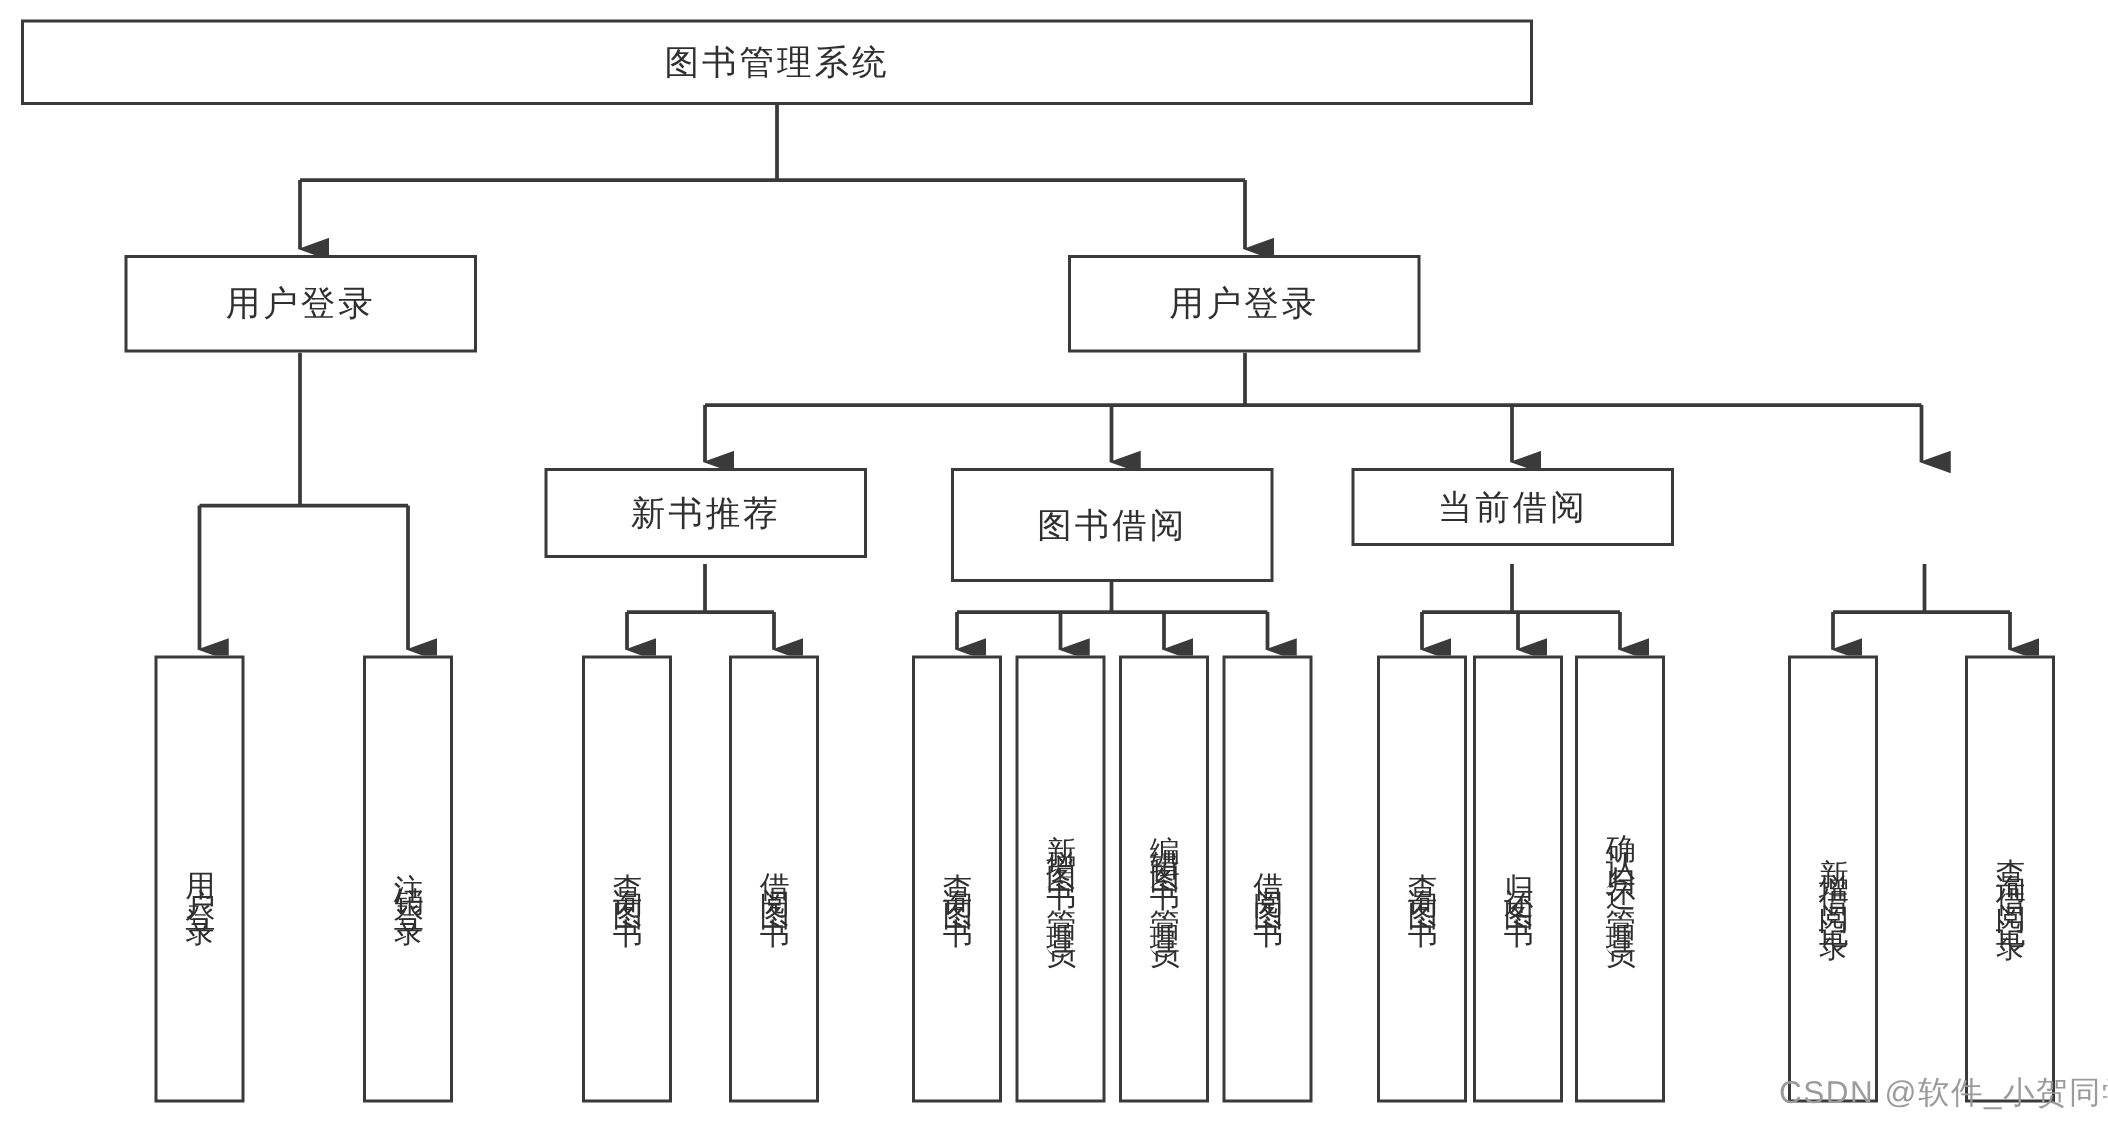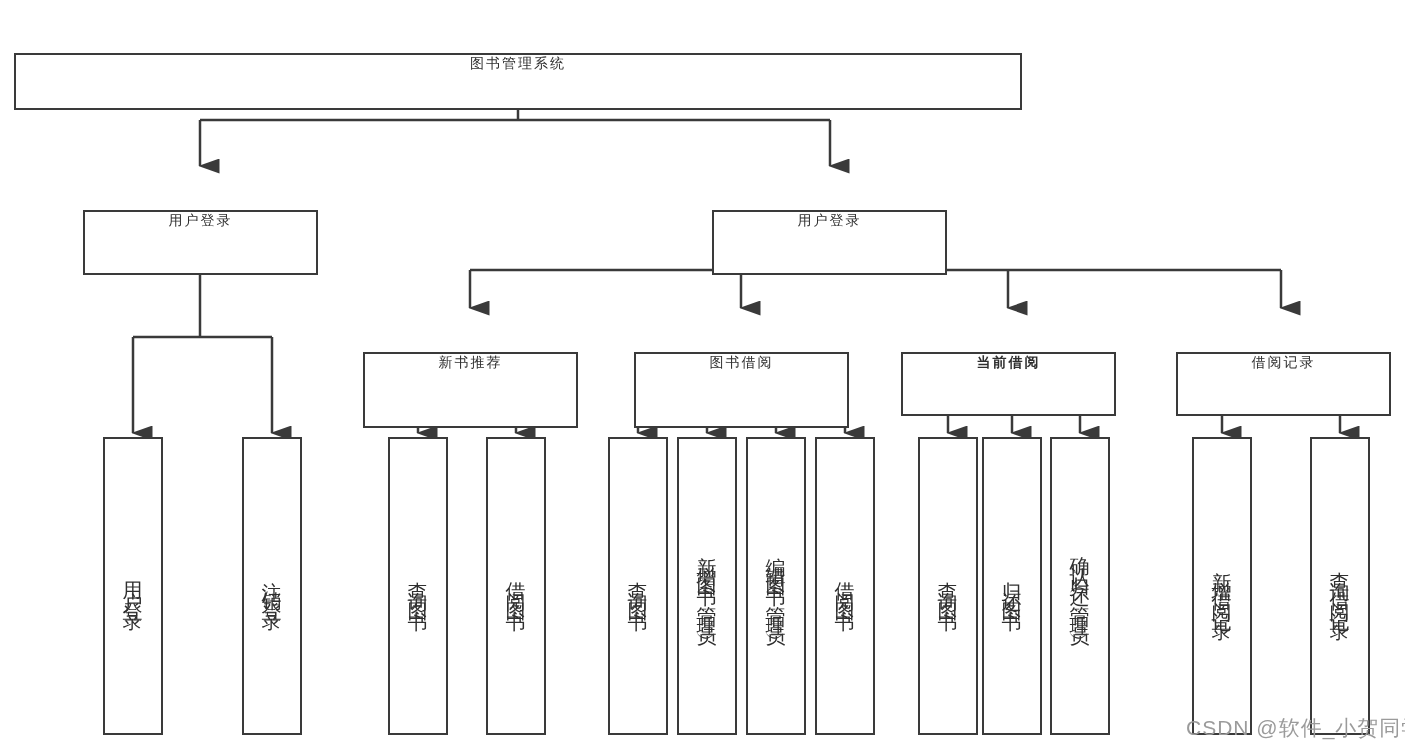--- a/index.html
+++ b/index.html
@@ -21,27 +21,26 @@
     overflow:hidden;
   }
   .wires{position:absolute;left:0;top:0;width:1405px;height:747px;}
   .wires path{stroke:var(--line,#3a3a3a);stroke-width:2.5;fill:none;}
   .wires .head{fill:var(--line,#3a3a3a);stroke:none;}
   .box{
     position:absolute;
     background:#ffffff;
     border:2.5px solid var(--border);
     display:flex;
-    align-items:flex-start;
+    align-items:center;
     justify-content:center;
-    font-size:14px;
+    font-size:23px;
     letter-spacing:2px;
     color:var(--text);
     z-index:2;
-    margin-top:40px;
   }
   .leaf{
     position:absolute;
     width:60px;
     height:298px;
     background:#ffffff;
     border:2.5px solid var(--border);
     display:flex;
     align-items:center;
     justify-content:center;
@@ -124,31 +123,28 @@
     <span>图书管理系统</span>
   </div>
 
   <div class="box" style="left:83px;top:170px;width:235px;height:65px;">
     <span>用户登录</span>
   </div>
   <div class="box" style="left:712px;top:170px;width:235px;height:65px;">
     <span>用户登录</span>
   </div>
 
-  <div class="box" style="left:363px;top:312px;width:215px;height:76px;">
+  <div class="box" style="left:363px;top:312px;width:215px;height:60px;">
     <span>新书推荐</span>
   </div>
   <div class="box" style="left:634px;top:312px;width:215px;height:76px;">
     <span>图书借阅</span>
   </div>
-  <div class="box" style="left:901px;top:312px;width:215px;height:64px;font-weight:bold;">
+  <div class="box" style="left:901px;top:312px;width:215px;height:52px;">
     <span>当前借阅</span>
-  </div>
-  <div class="box" style="left:1176px;top:312px;width:215px;height:64px;">
-    <span>借阅记录</span>
   </div>
 
   <div class="leaf" style="left:103px;top:437px;">
     <span class="vtext">用户登录</span>
   </div>
   <div class="leaf" style="left:242px;top:437px;">
     <span class="vtext">注销登录</span>
   </div>
 
   <div class="leaf" style="left:388px;top:437px;">

